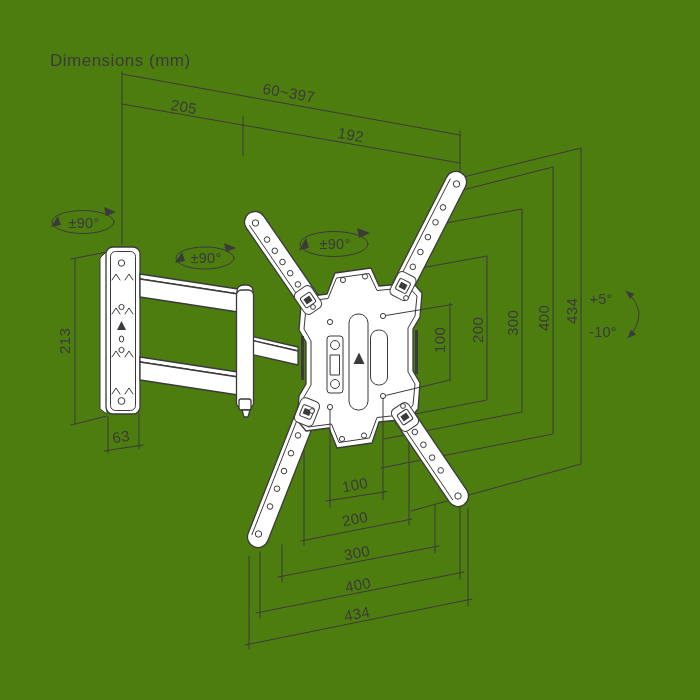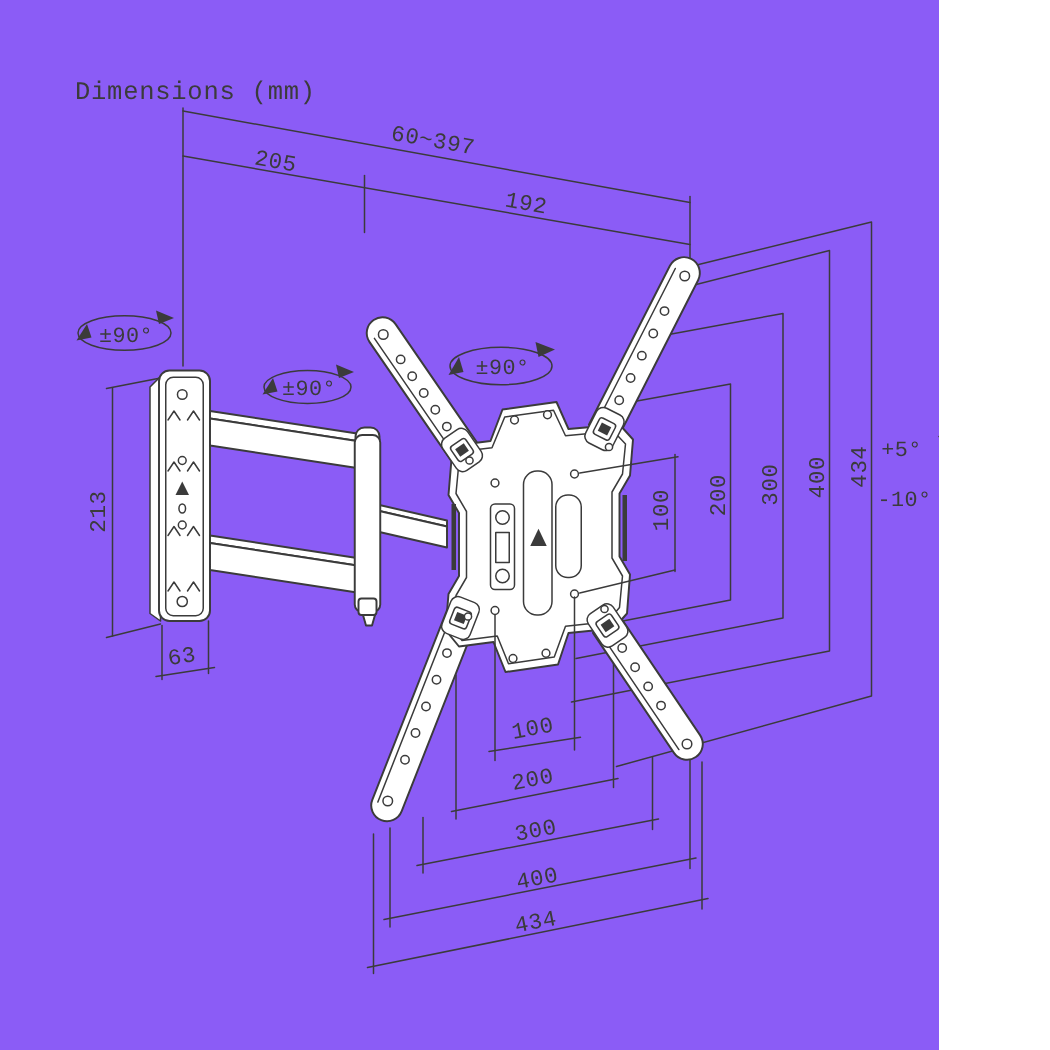--- a/index.html
+++ b/index.html
@@ -1,17 +1,17 @@
 <!DOCTYPE html>
 <html><head>
 <meta charset="utf-8">
 <style>
   html,body{margin:0;padding:0;background:#ffffff;}
-  #stage{position:relative;width:626px;height:700px;background:#8b5cf6;overflow:hidden;
-         font-family:Liberation Mono, monospace;}
+  #stage{position:relative;width:700px;height:700px;background:#4d7c0f;overflow:hidden;
+         font-family:Liberation Sans, sans-serif;}
   svg{display:block;}
   .ln{stroke:#3b3b3b;stroke-width:1;fill:none;stroke-linecap:round;stroke-linejoin:round;}
   .pt{fill:#ffffff;stroke:#3b3b3b;stroke-width:1.3;stroke-linejoin:round;}
   .ptn{fill:#ffffff;stroke:#3b3b3b;stroke-width:1;stroke-linejoin:round;}
   .hole{fill:#ffffff;stroke:#3b3b3b;stroke-width:1;}
   .blk{fill:#3b3b3b;stroke:none;}
   .band{stroke:#3b3b3b;stroke-width:3;fill:none;}
   text{fill:#3b3b3b;}
   .dim{font-size:15px;letter-spacing:.4px;}
   .ang{font-size:14.5px;letter-spacing:.3px;}

